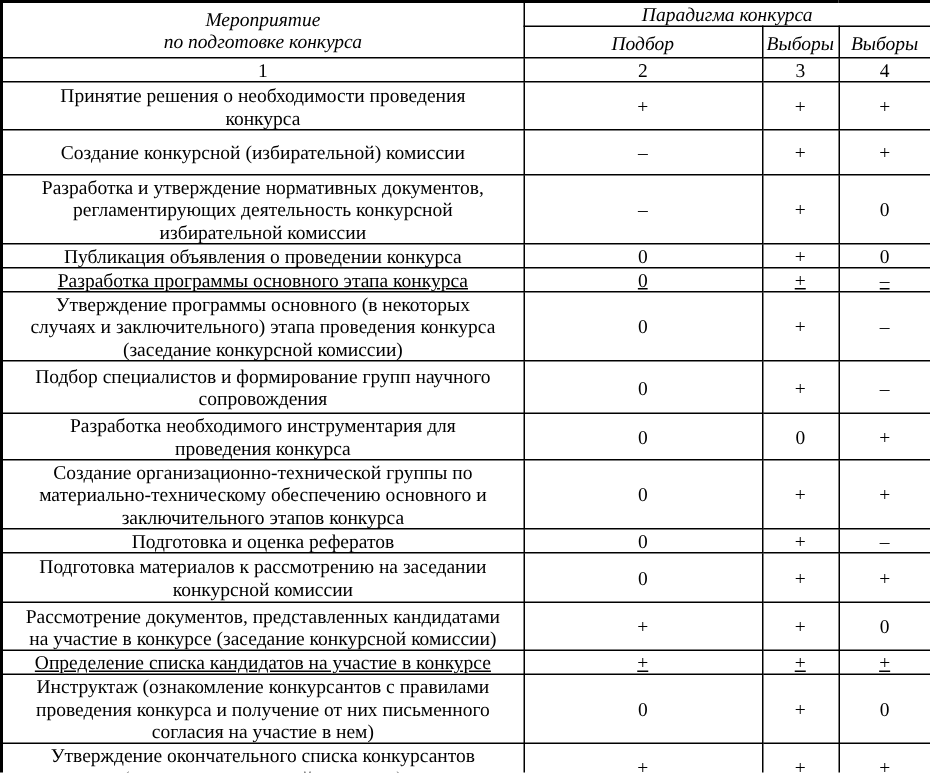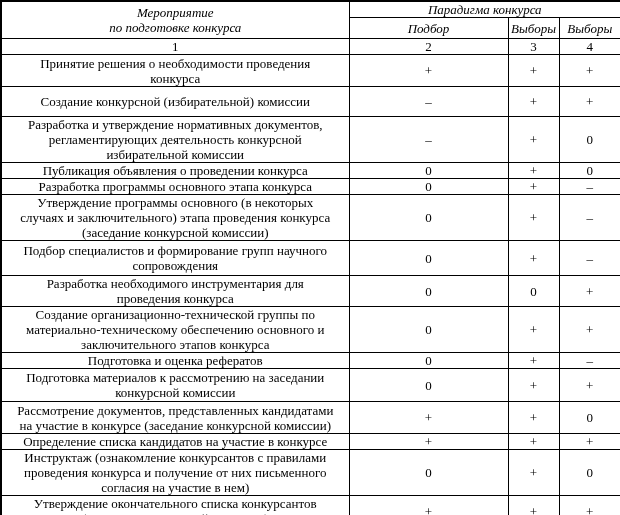--- a/index.html
+++ b/index.html
@@ -38,29 +38,29 @@
   thead tr:nth-child(3) { height: 14px; }
   thead tr.numrow td { font-style: normal; }
   td.activity {
     white-space: pre-line;
     padding: 0 4px;
   }
   tbody tr:nth-child(1)  { height: 32px; }
   tbody tr:nth-child(2)  { height: 30px; padding-left: 11px; }
   tbody tr:nth-child(3)  { height: 43px; margin-left: 12px; }
   tbody tr:nth-child(4)  { height: 15px; margin-top: 24px; }
-  tbody tr:nth-child(5)  { height: 16px; }
+  tbody tr:nth-child(5)  { height: 16px; text-decoration: underline; }
   tbody tr:nth-child(6)  { height: 46px; padding-left: 10px; }
   tbody tr:nth-child(7)  { height: 35px; }
   tbody tr:nth-child(8)  { height: 31px; }
   tbody tr:nth-child(9)  { height: 44px; }
   tbody tr:nth-child(10) { height: 15px; }
   tbody tr:nth-child(11) { height: 33px; }
   tbody tr:nth-child(12) { height: 32px; }
-  tbody tr:nth-child(13) { height: 15px; }
+  tbody tr:nth-child(13) { height: 15px; text-decoration: underline; }
   tbody tr:nth-child(14) { height: 46px; }
   tbody tr:nth-child(15) { height: 32px; }
 </style>
 </head>
 <body>
 
 <table>
   <colgroup>
     <col style="width:348px">
     <col style="width:159px">

